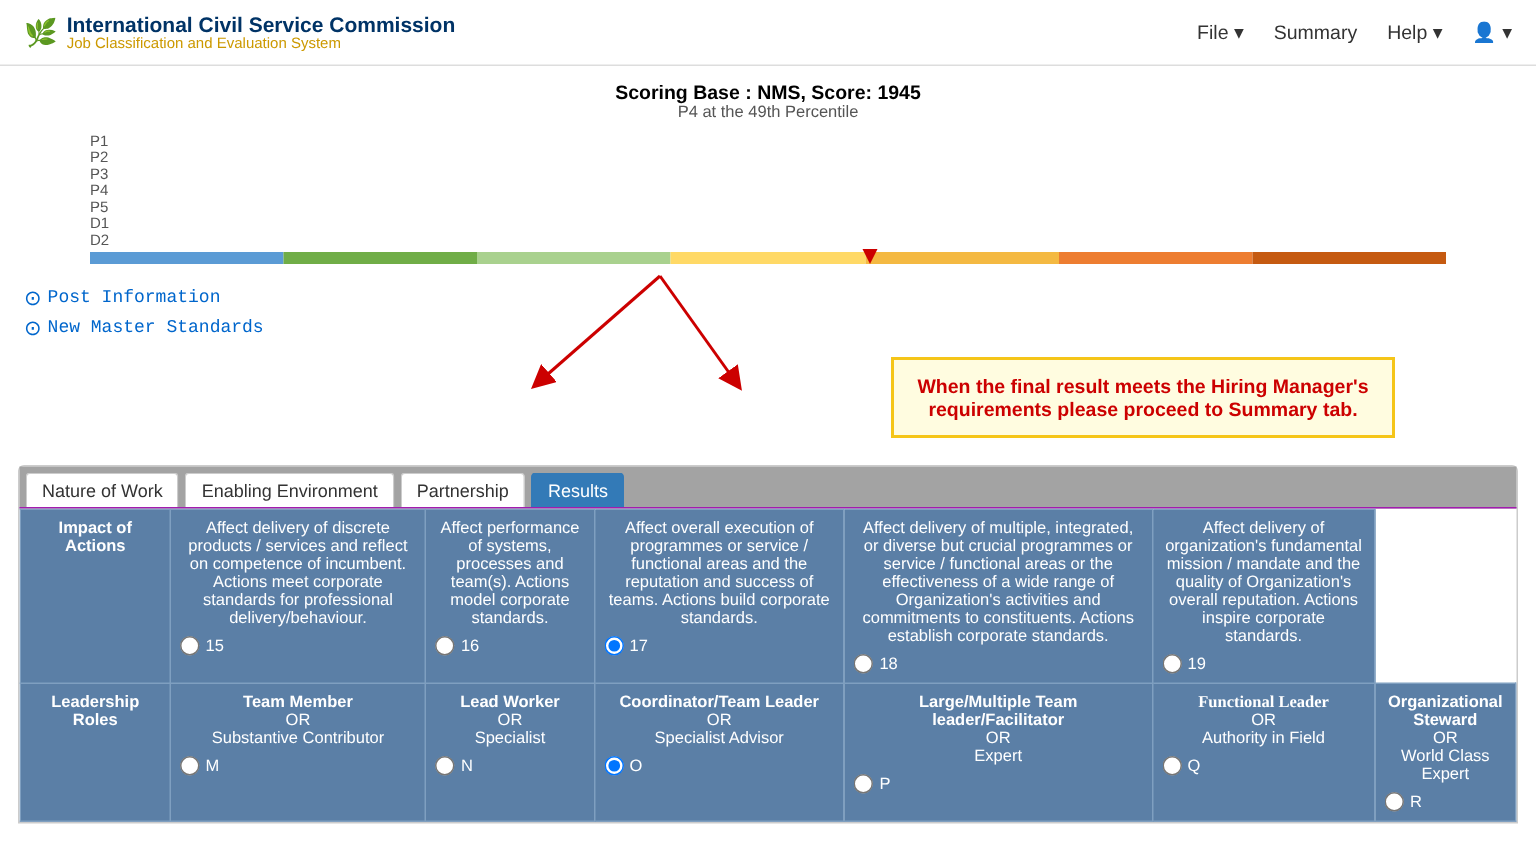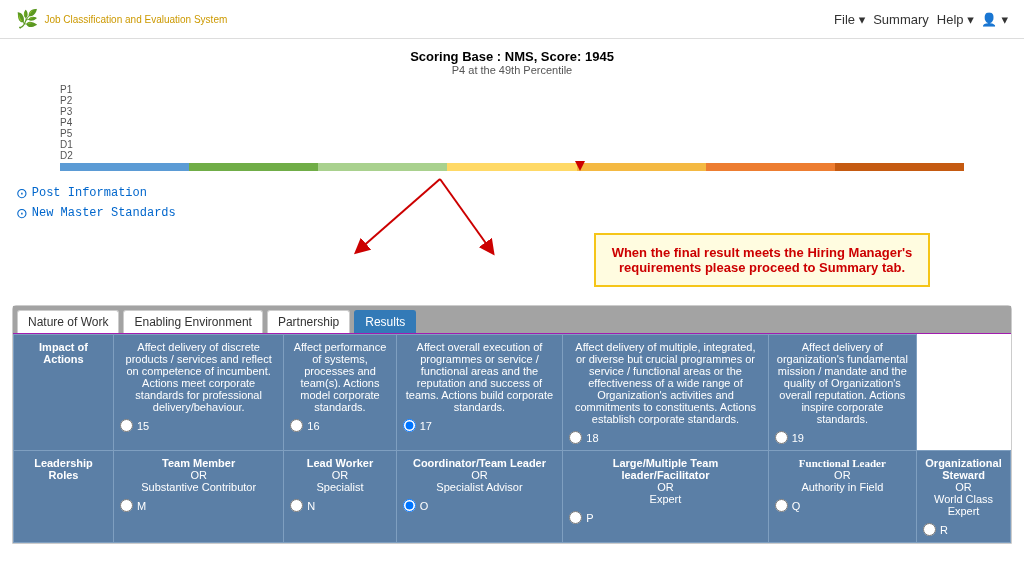--- a/index.html
+++ b/index.html
@@ -5,21 +5,21 @@
     * { box-sizing: border-box; margin: 0; padding: 0; }
     body { font-family: Arial, sans-serif; font-size: 12px; background: #fff; width: 1024px; height: 576px; overflow: hidden; }
 
     
     .header { display: flex; align-items: center; justify-content: space-between; padding: 8px 16px; border-bottom: 1px solid #ddd; }
     .logo-area { display: flex; flex-direction: column; }
     .logo-title { color: #003366; font-size: 14px; font-weight: bold; }
     .logo-subtitle { color: #cc9900; font-size: 10px; }
     .logo-emblem { display: inline-block; color: #cc9900; font-size: 18px; margin-right: 6px; }
     .logo-text-block { display: flex; align-items: center; }
-    .nav-right { display: flex; gap: 8px; align-items: flex-end; }
+    .nav-right { display: flex; gap: 20px; align-items: flex-end; }
     .nav-link { color: #333; font-size: 13px; cursor: pointer; text-decoration: none; }
     .nav-user { color: #333; font-size: 13px; }
 
     
     .scoring-section { text-align: center; padding: 10px 0 4px; }
     .scoring-title { font-weight: bold; font-size: 13px; }
     .scoring-sub { font-size: 11px; color: #555; }
 
     
     .progress-area { padding: 4px 60px 8px; position: relative; }
@@ -60,20 +60,21 @@
     .radio-label { display: flex; align-items: center; justify-content: flex-start; gap: 4px; margin-top: 6px; font-size: 11px; }
     input[type="radio"] { cursor: pointer; }
   </style>
 </head>
 <body>
 
 <div class="header">
   <div class="logo-text-block">
     <span class="logo-emblem">🌿</span>
     <div class="logo-area">
+      <span class="logo-title">International Civil Service Commission</span>
       <span class="logo-subtitle">Job Classification and Evaluation System</span>
     </div>
   </div>
   <div class="nav-right">
     <span class="nav-link">File ▾</span>
     <span class="nav-link">Summary</span>
     <span class="nav-link">Help ▾</span>
     <span class="nav-user">👤 ▾</span>
   </div>
 </div>

